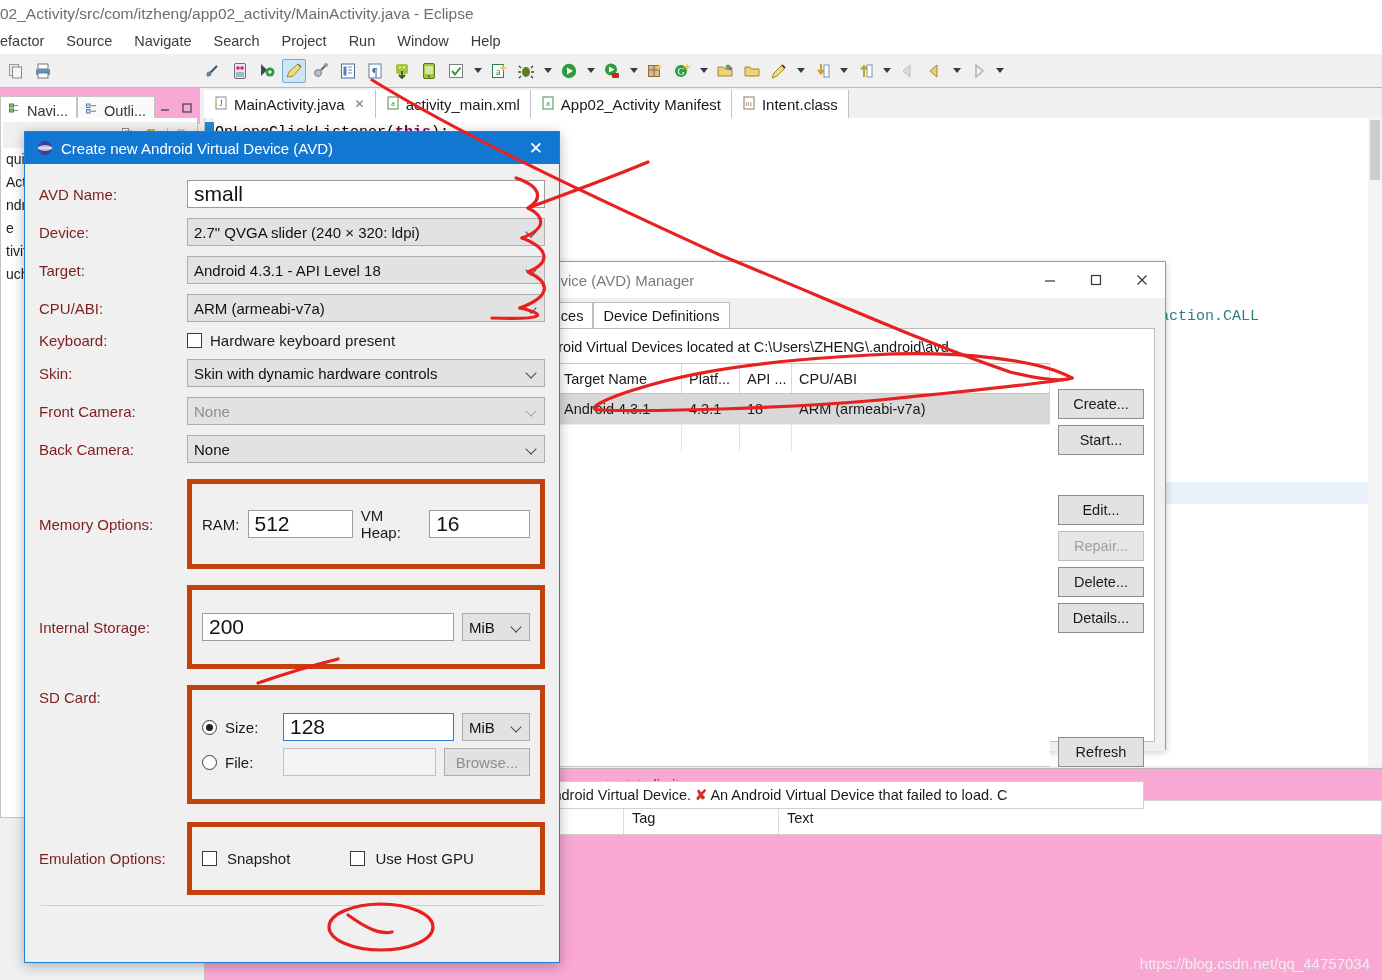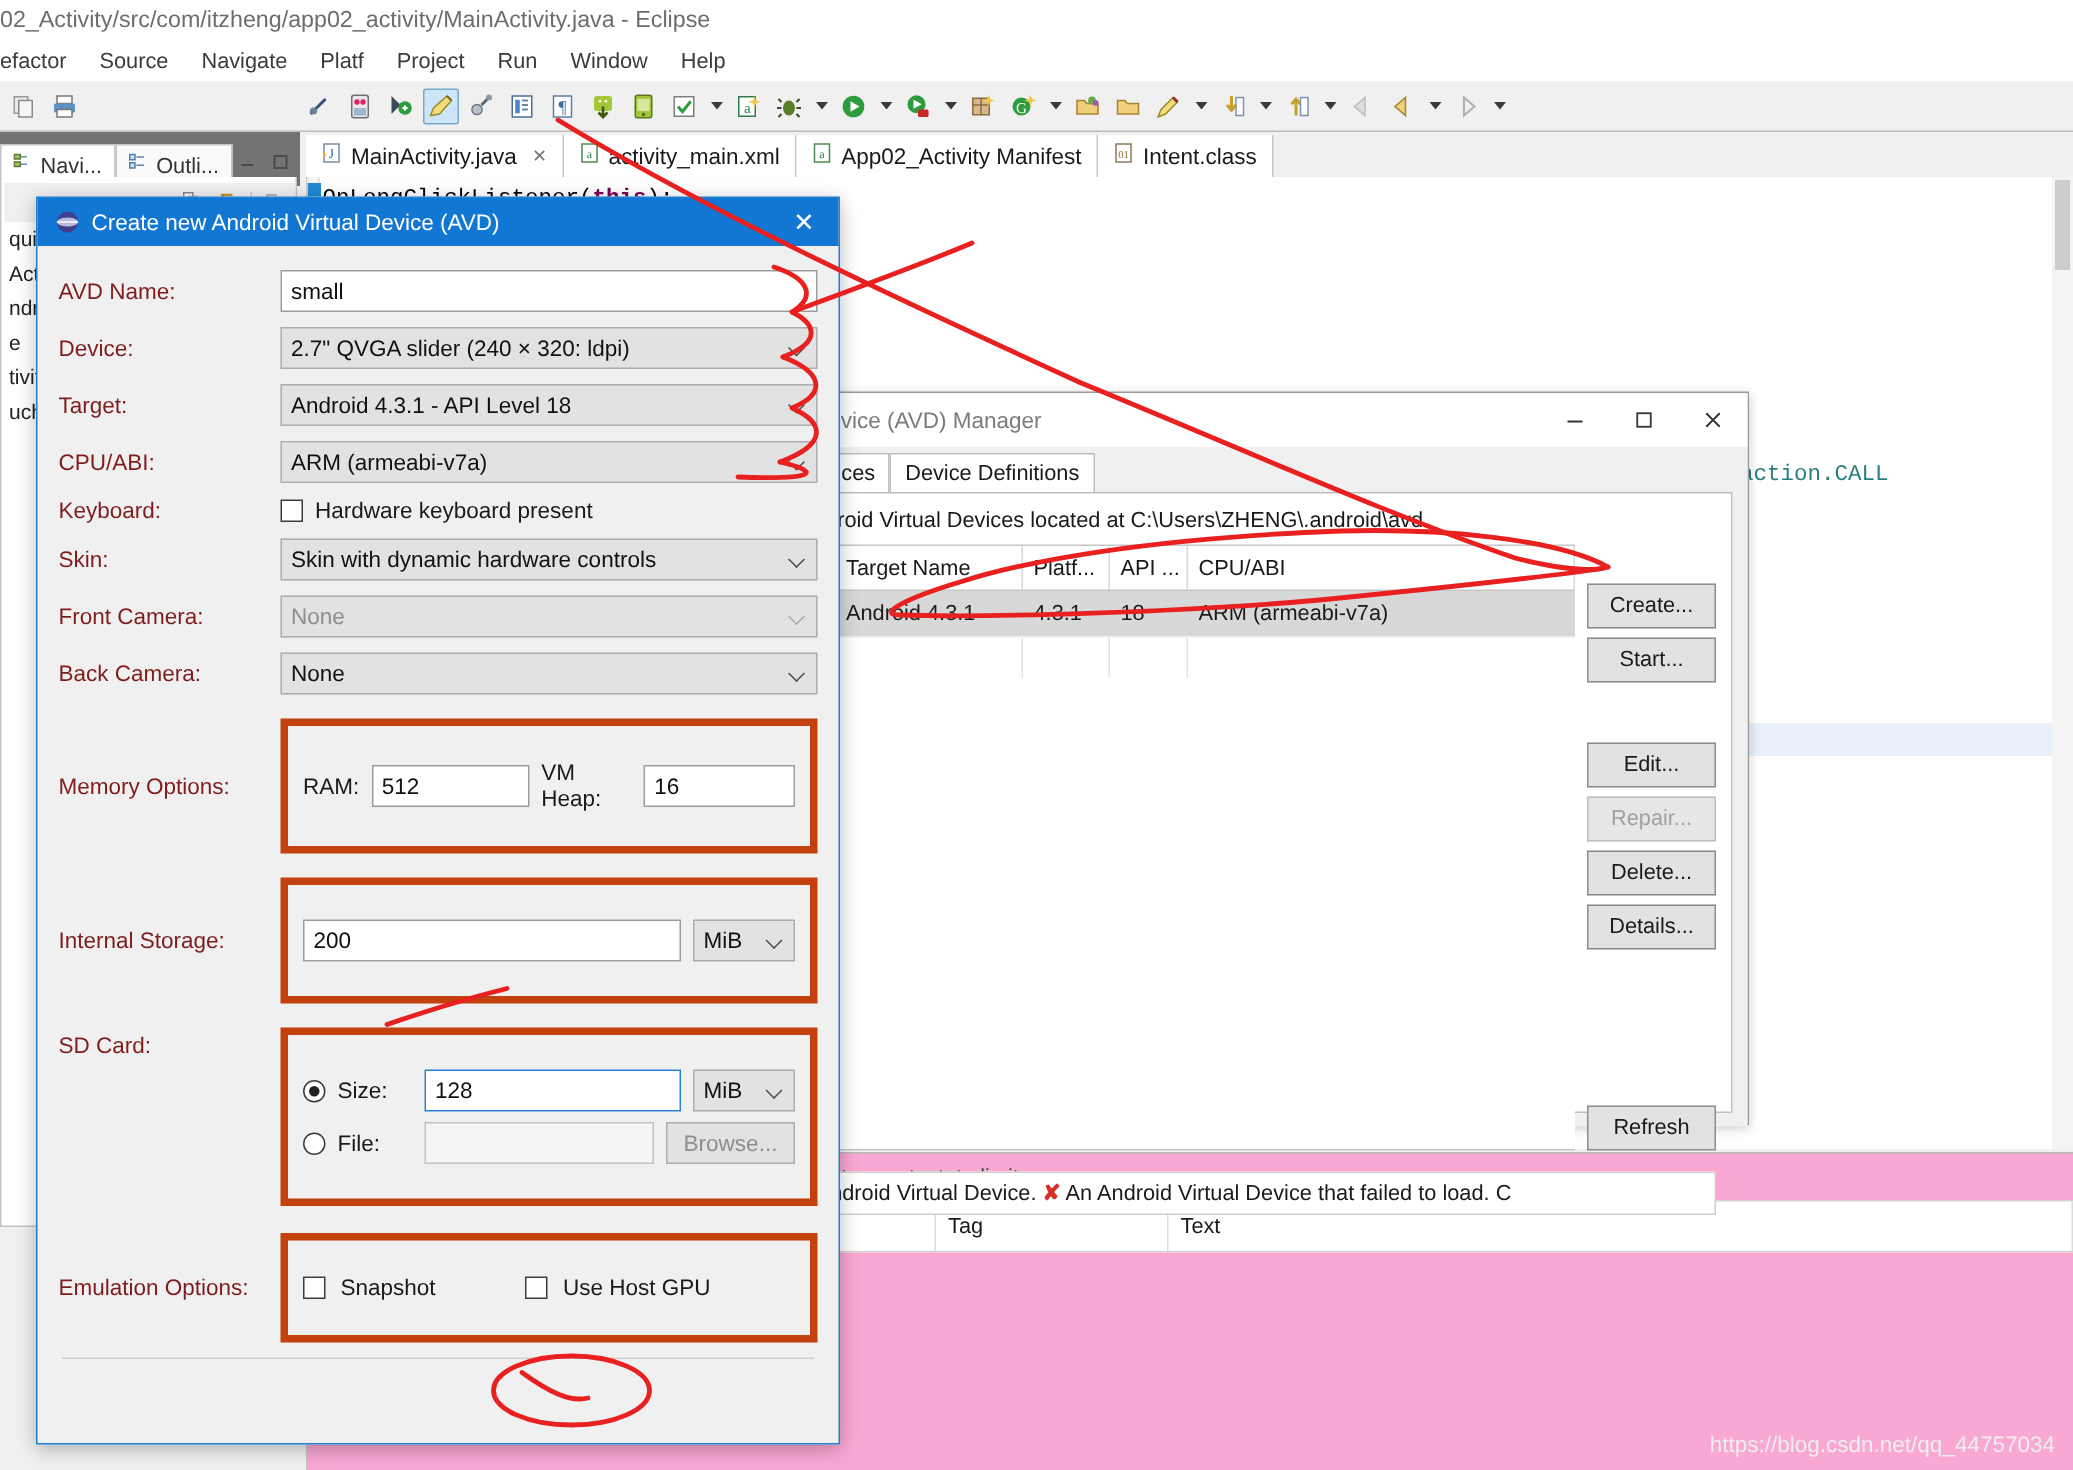--- a/index.html
+++ b/index.html
@@ -35,21 +35,21 @@
   .tbtn { width:24px; height:24px; display:flex; align-items:center; justify-content:center;
           border:1px solid transparent; border-radius:2px; }
   .tbtn.active { background:#cde6f7; border-color:#7aa8cc; }
   .tarrow { width:13px; height:24px; display:flex; align-items:center; justify-content:center; }
   .tarrow i { width:0;height:0;border-left:4px solid transparent;border-right:4px solid transparent;
               border-top:5px solid #3a3a3a; display:block; }
 
   
   .leftviews {
     position:absolute; left:0; top:88px; width:200px; height:36px;
-    background:#737373; display:flex; align-items:flex-end;
+    background:#f9a8d4; display:flex; align-items:flex-end;
   }
   .vtab { height:28px; display:flex; align-items:center; gap:5px; padding:0 8px;
           font-size:14.5px; color:#333; border:1px solid #c4c4c4; border-bottom:none;
           background:#fafafa; }
   .vtab.sel { background:#ffffff; }
   .vicons { margin-left:auto; display:flex; gap:8px; padding-right:6px; padding-bottom:6px; color:#4a4a4a; }
 
   .leftpanel {
     position:absolute; left:0; top:118px; width:198px; height:700px;
     background:#ffffff; border:1px solid #c4c4c4; border-top:none;
@@ -137,21 +137,21 @@
     background:#f0f0f0; border:1px solid #1f7fd0; box-shadow:0 3px 12px rgba(0,0,0,.28);
   }
   #avddlg .dtitle { height:32px; background:#1277d3; color:#fff; display:flex; align-items:center;
                     padding:0 8px 0 12px; font-size:15px; }
   #avddlg .dtitle .dclose { margin-left:auto; font-size:17px; padding:0 8px; }
   .dbody { padding:16px 14px 0 14px; }
   .frow { display:flex; align-items:center; margin-bottom:10px; }
   .flab { width:148px; font-size:15px; color:#7f1d1d; }
   .fctl { flex:1; }
   .txtin { height:28px; border:1px solid #9c9c9c; background:#fff; display:flex; align-items:center;
-           padding:0 6px; font-size:15px; color:#111; }
+           padding:0 6px; font-size:21px; color:#111; }
   .txtin.focus { border:1px solid #2b7fd0; }
   .combo { height:28px; border:1px solid #adadad; background:#e2e2e2; display:flex; align-items:center;
            padding:0 6px; font-size:15px; color:#111; position:relative; }
   .combo.dis { color:#8e8e8e; }
   .combo .cv { flex:1; white-space:nowrap; overflow:hidden; }
   .chev { width:12px; height:12px; position:relative; }
   .chev:after { content:""; position:absolute; left:1px; top:2px; width:7px; height:7px;
                 border-right:1.6px solid #4a4a4a; border-bottom:1.6px solid #4a4a4a;
                 transform:rotate(45deg); }
   .combo.dis .chev:after { border-color:#a9a9a9; }
@@ -184,21 +184,21 @@
 <div id="eclipse">
 
   <div class="titlebar">
     <span>02_Activity/src/com/itzheng/app02_activity/MainActivity.java - Eclipse</span>
   </div>
 
   <div class="menubar">
     <span class="mi">efactor</span>
     <span class="mi">Source</span>
     <span class="mi">Navigate</span>
-    <span class="mi">Platf</span>
+    <span class="mi">Search</span>
     <span class="mi">Project</span>
     <span class="mi">Run</span>
     <span class="mi">Window</span>
     <span class="mi">Help</span>
   </div>
 
   <div class="toolbar">
     <div class="tbtn">
       <svg width="18" height="18" viewBox="0 0 18 18">
           <rect x="2.5" y="2.5" width="9" height="11" fill="#e9e9e9" stroke="#9a9a9a"></rect>

